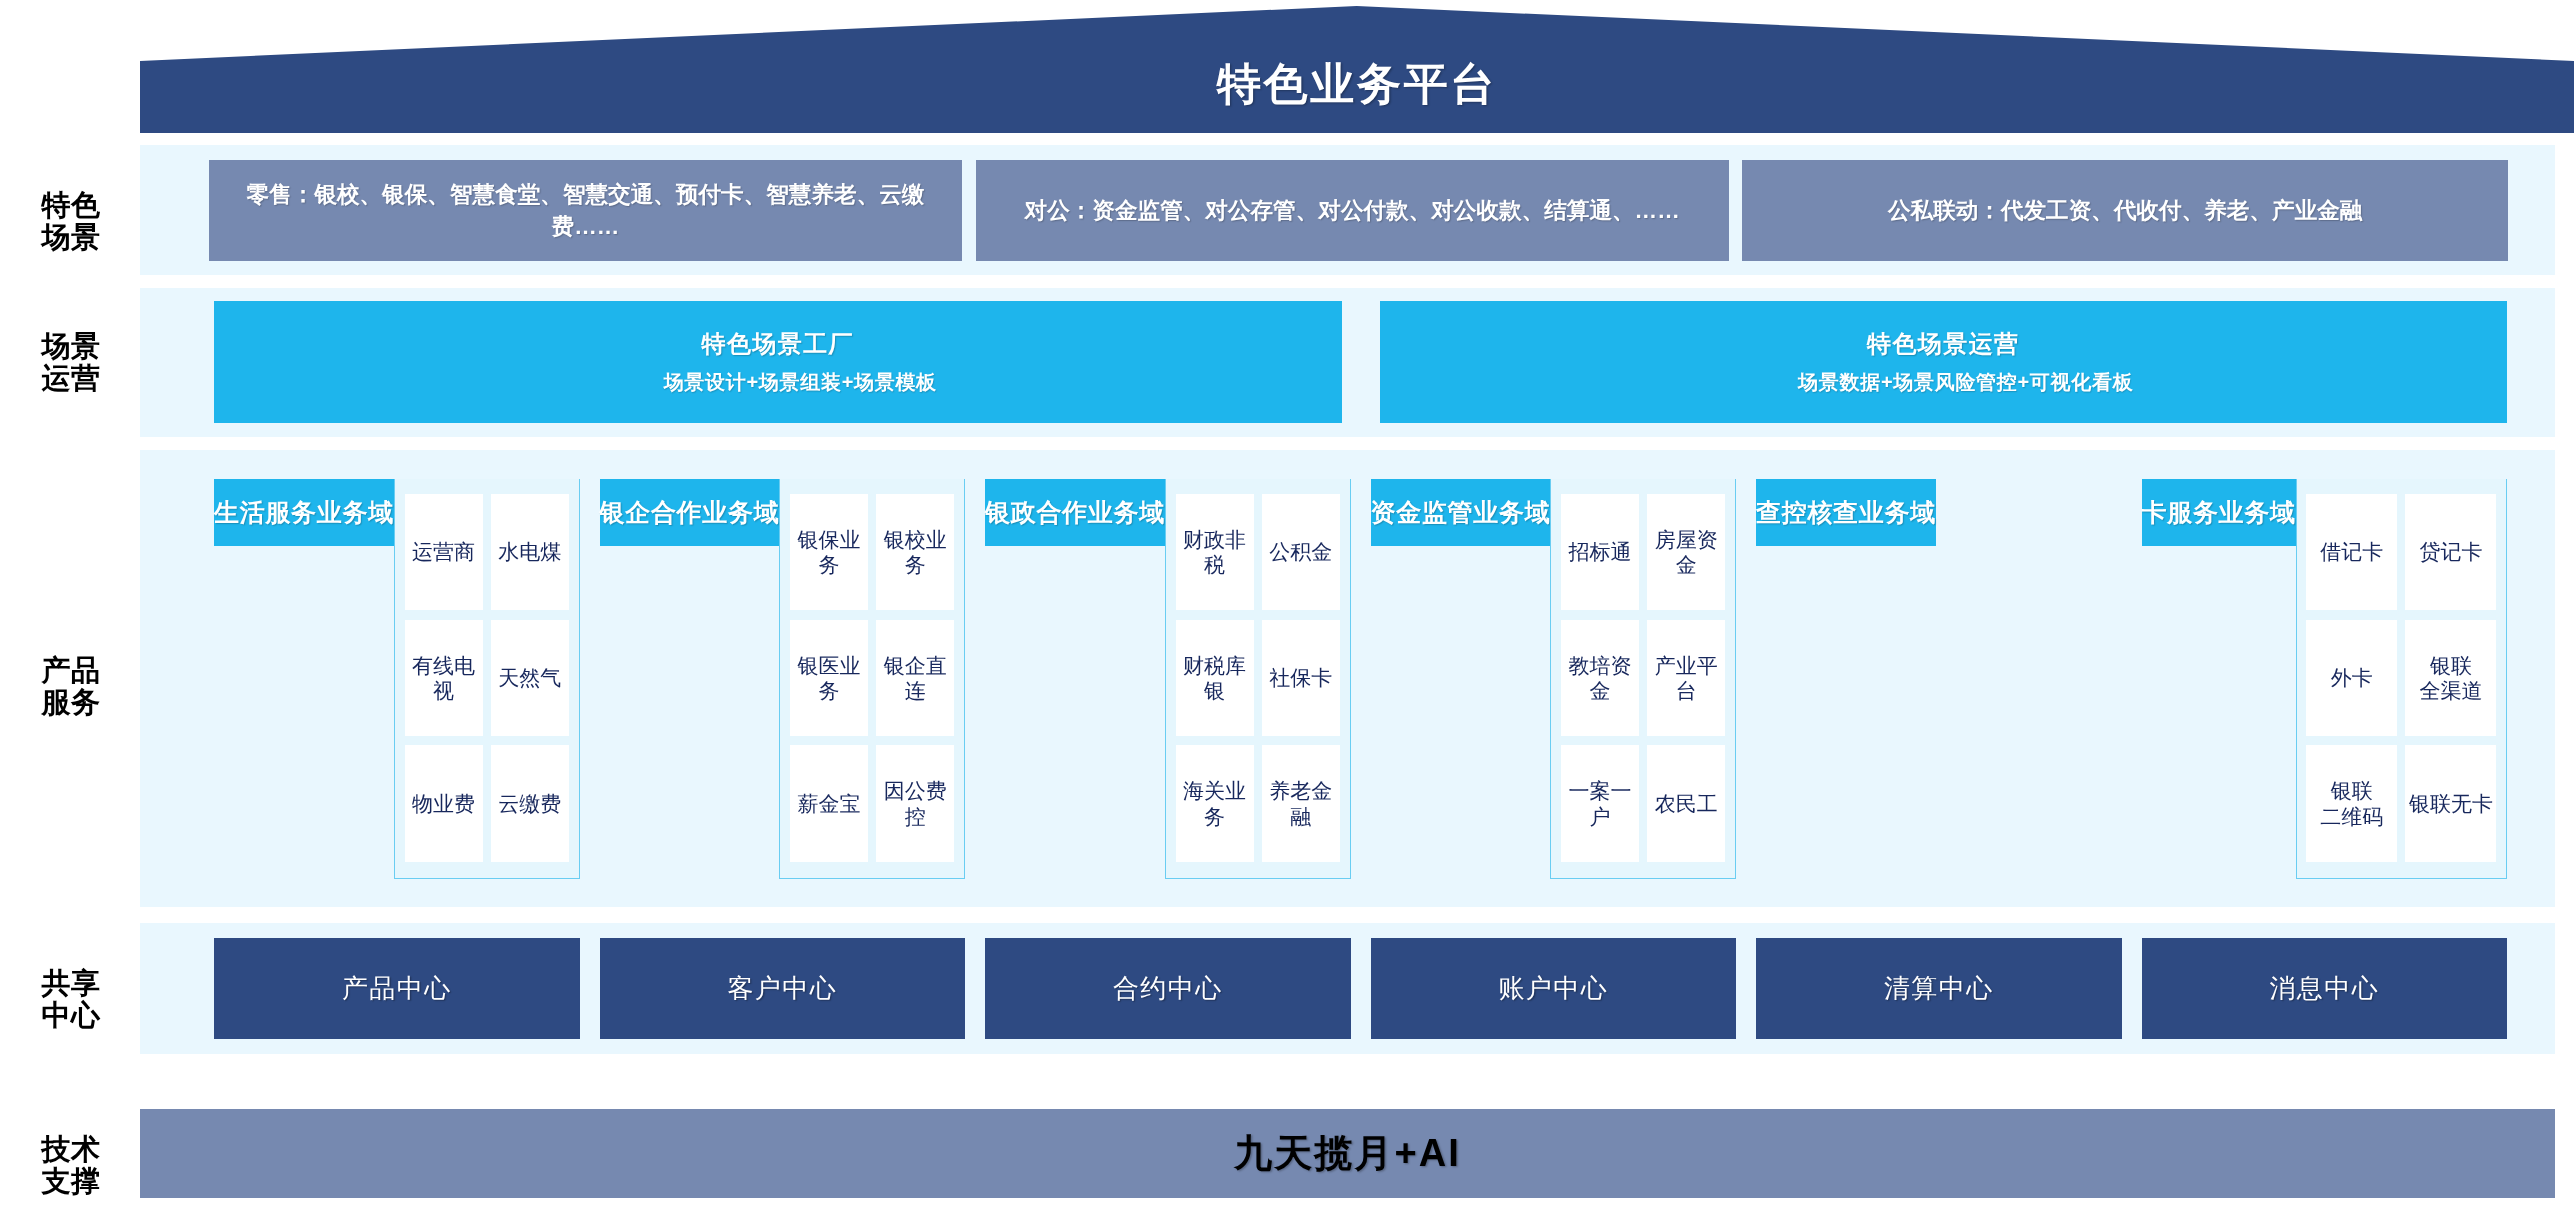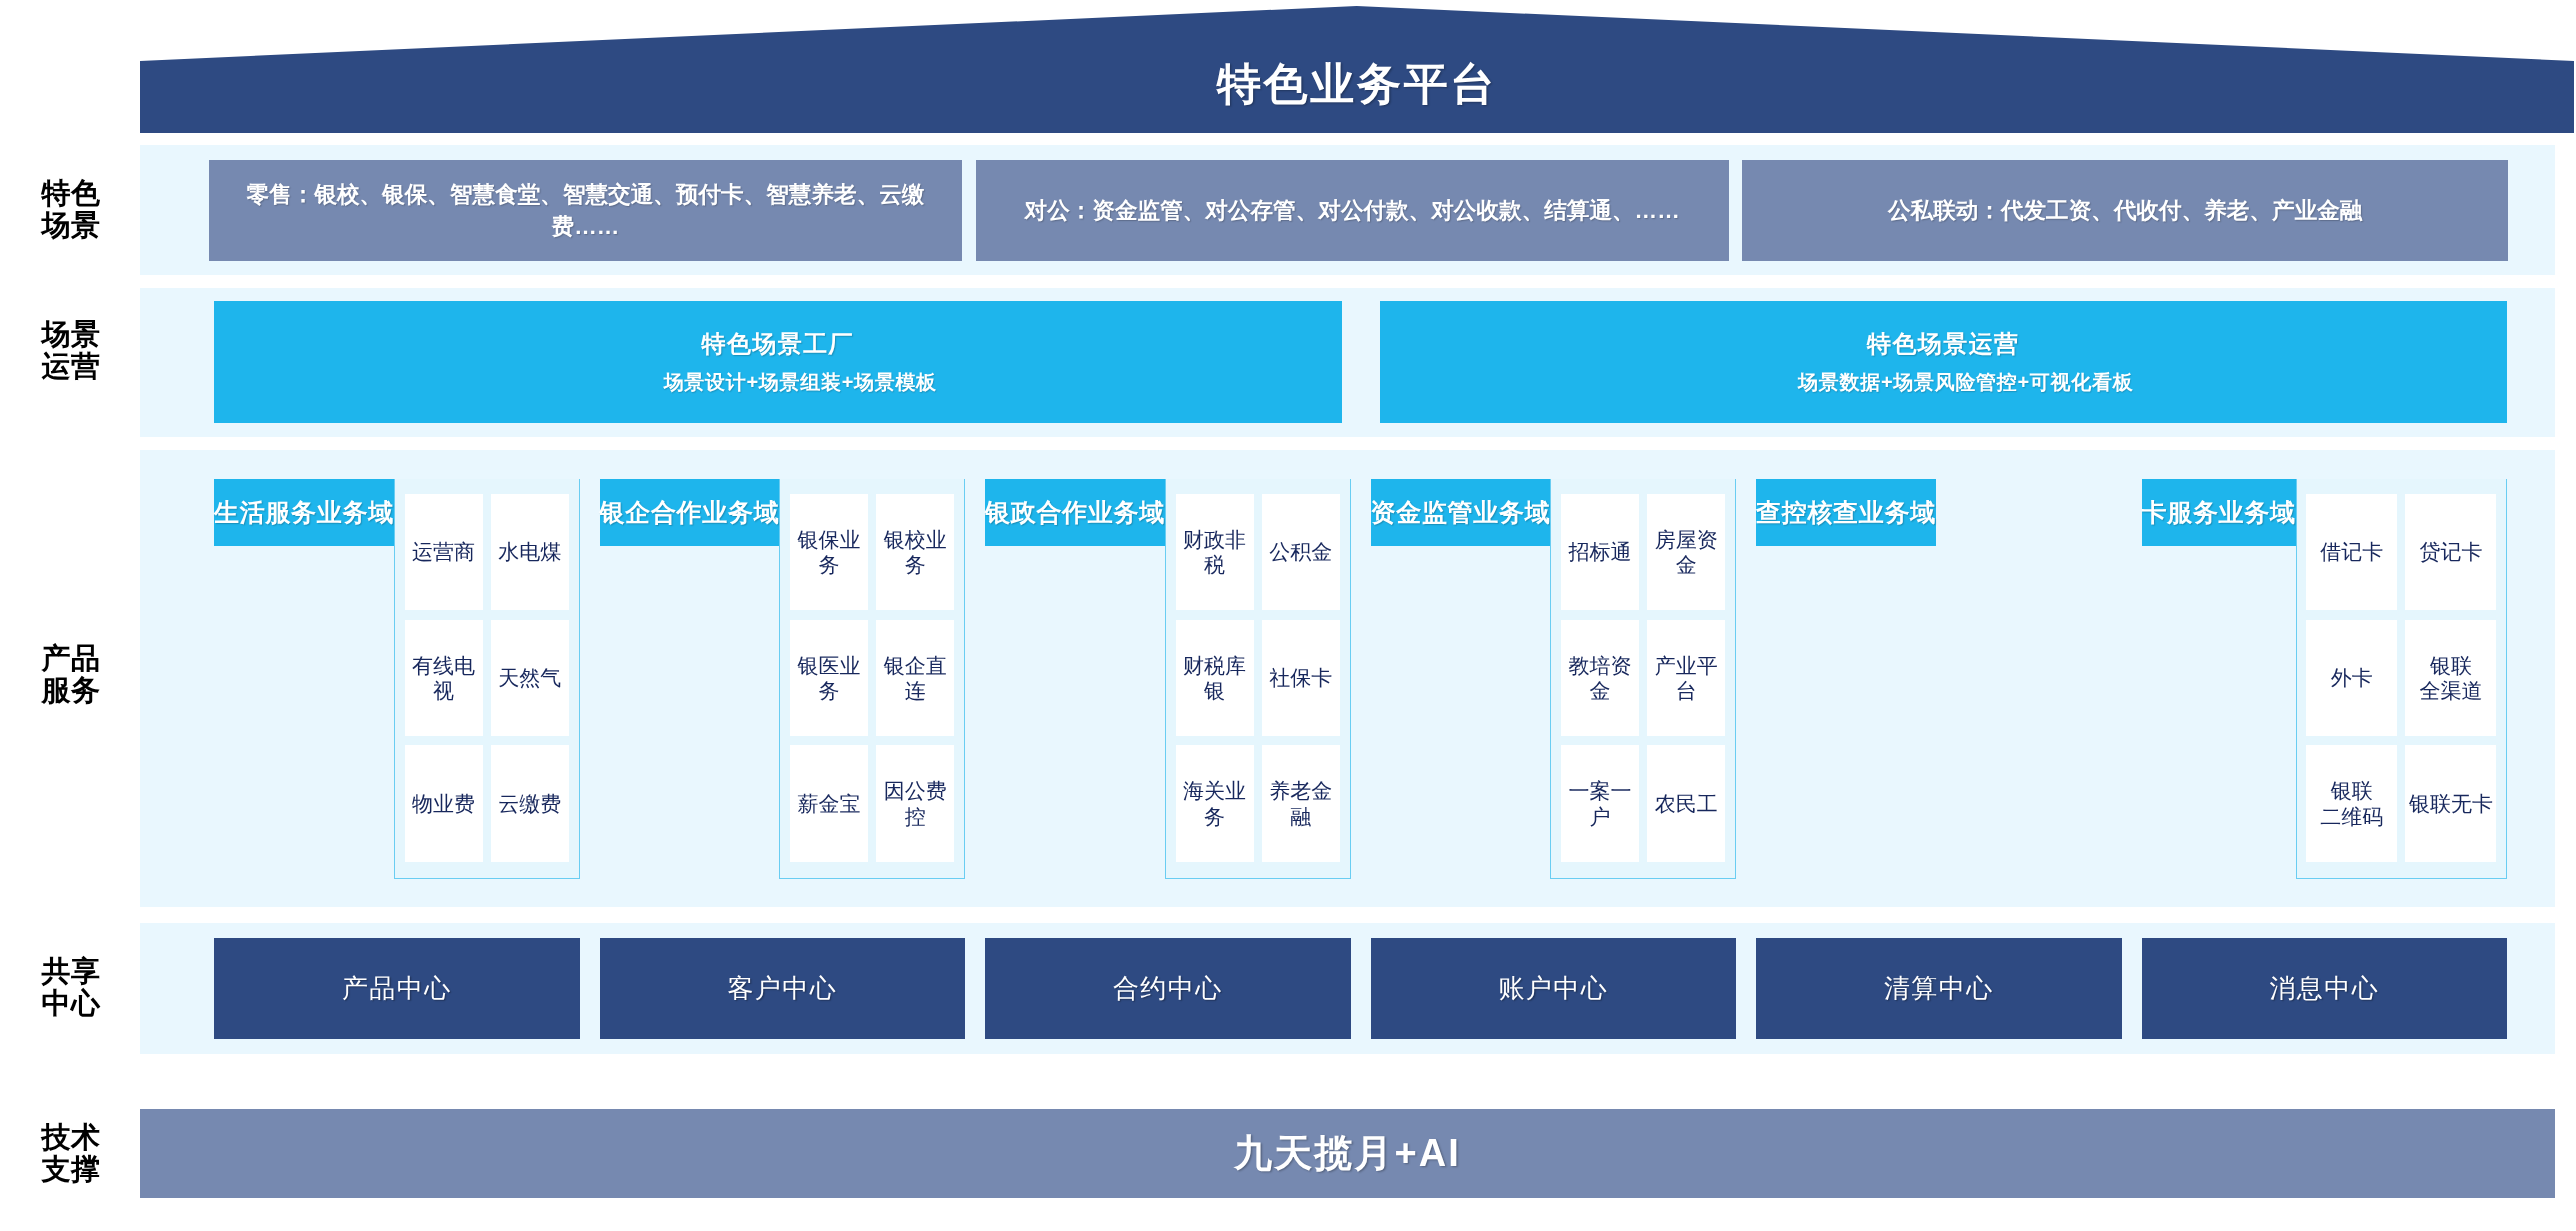--- a/index.html
+++ b/index.html
@@ -33,20 +33,21 @@
   .rowlabel {
     position: absolute;
     left: 9.6px;
     width: 123px;
     text-align: center;
     color: #000000;
     font-size: 29px;
     font-weight: bold;
     line-height: 1.12;
     letter-spacing: 0.7px;
+    margin-top: 12px;
   }
 
   
   .panel {
     position: absolute;
     background: #e9f7fe;
     left: 140px;
     width: 2415px;
   }
 
@@ -171,21 +172,21 @@
     text-shadow: 1.4px 1.4px 1.4px rgba(0,0,0,0.30);
   }
 
   
   .tech-bar {
     position: absolute;
     left: 140px; top: 1109px;
     width: 2415px; height: 89px;
     background: #7689b0;
     display: flex; align-items: center; justify-content: center;
-    color: #ffffff;
+    color: #000000;
     font-size: 38px; font-weight: bold; letter-spacing: 2.1px;
     text-shadow: 1.4px 1.4px 2.1px rgba(0,0,0,0.28);
   }
 </style>
 </head>
 <body>
 
 <div id="root">
 
   <div class="roof">

